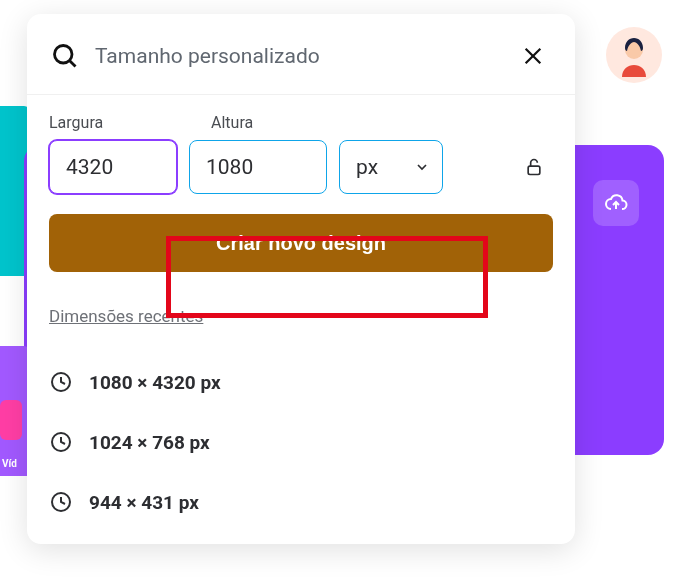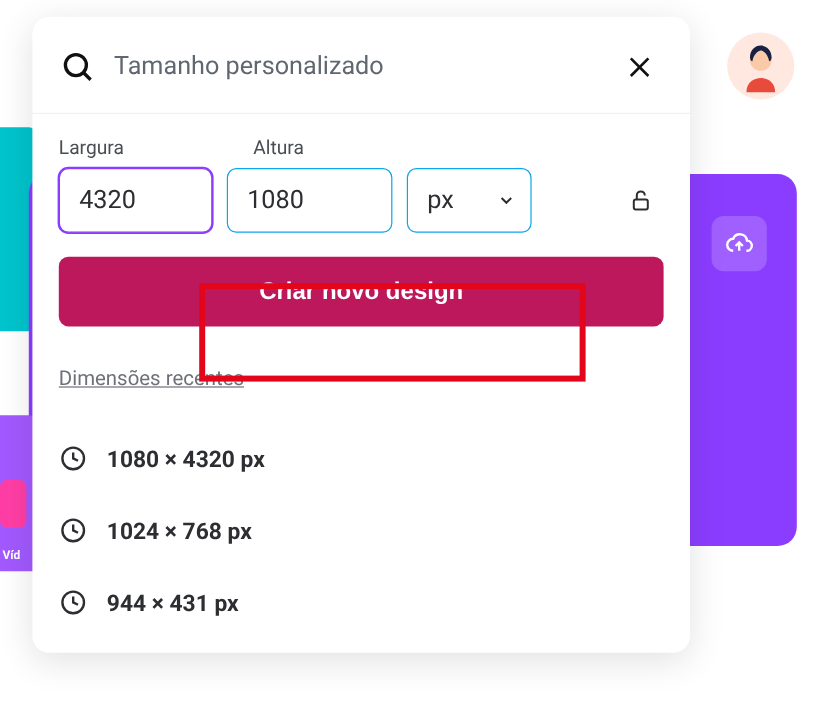--- a/index.html
+++ b/index.html
@@ -168,21 +168,21 @@
     width: 38px; height: 54px;
     display: flex; align-items: center; justify-content: center;
     margin-left: auto;
   }
   .lock-btn svg { width: 20px; height: 22px; stroke: #2d2e32; fill: none; stroke-width: 2; }
 
   .create-btn {
     margin-top: 20px;
     width: 100%;
     height: 58px;
-    background: #be185d;
+    background: #a16207;
     color: #fff;
     font-size: 20px;
     font-weight: 700;
     border: none;
     border-radius: 8px;
     display: flex;
     align-items: center;
     justify-content: center;
   }
 

